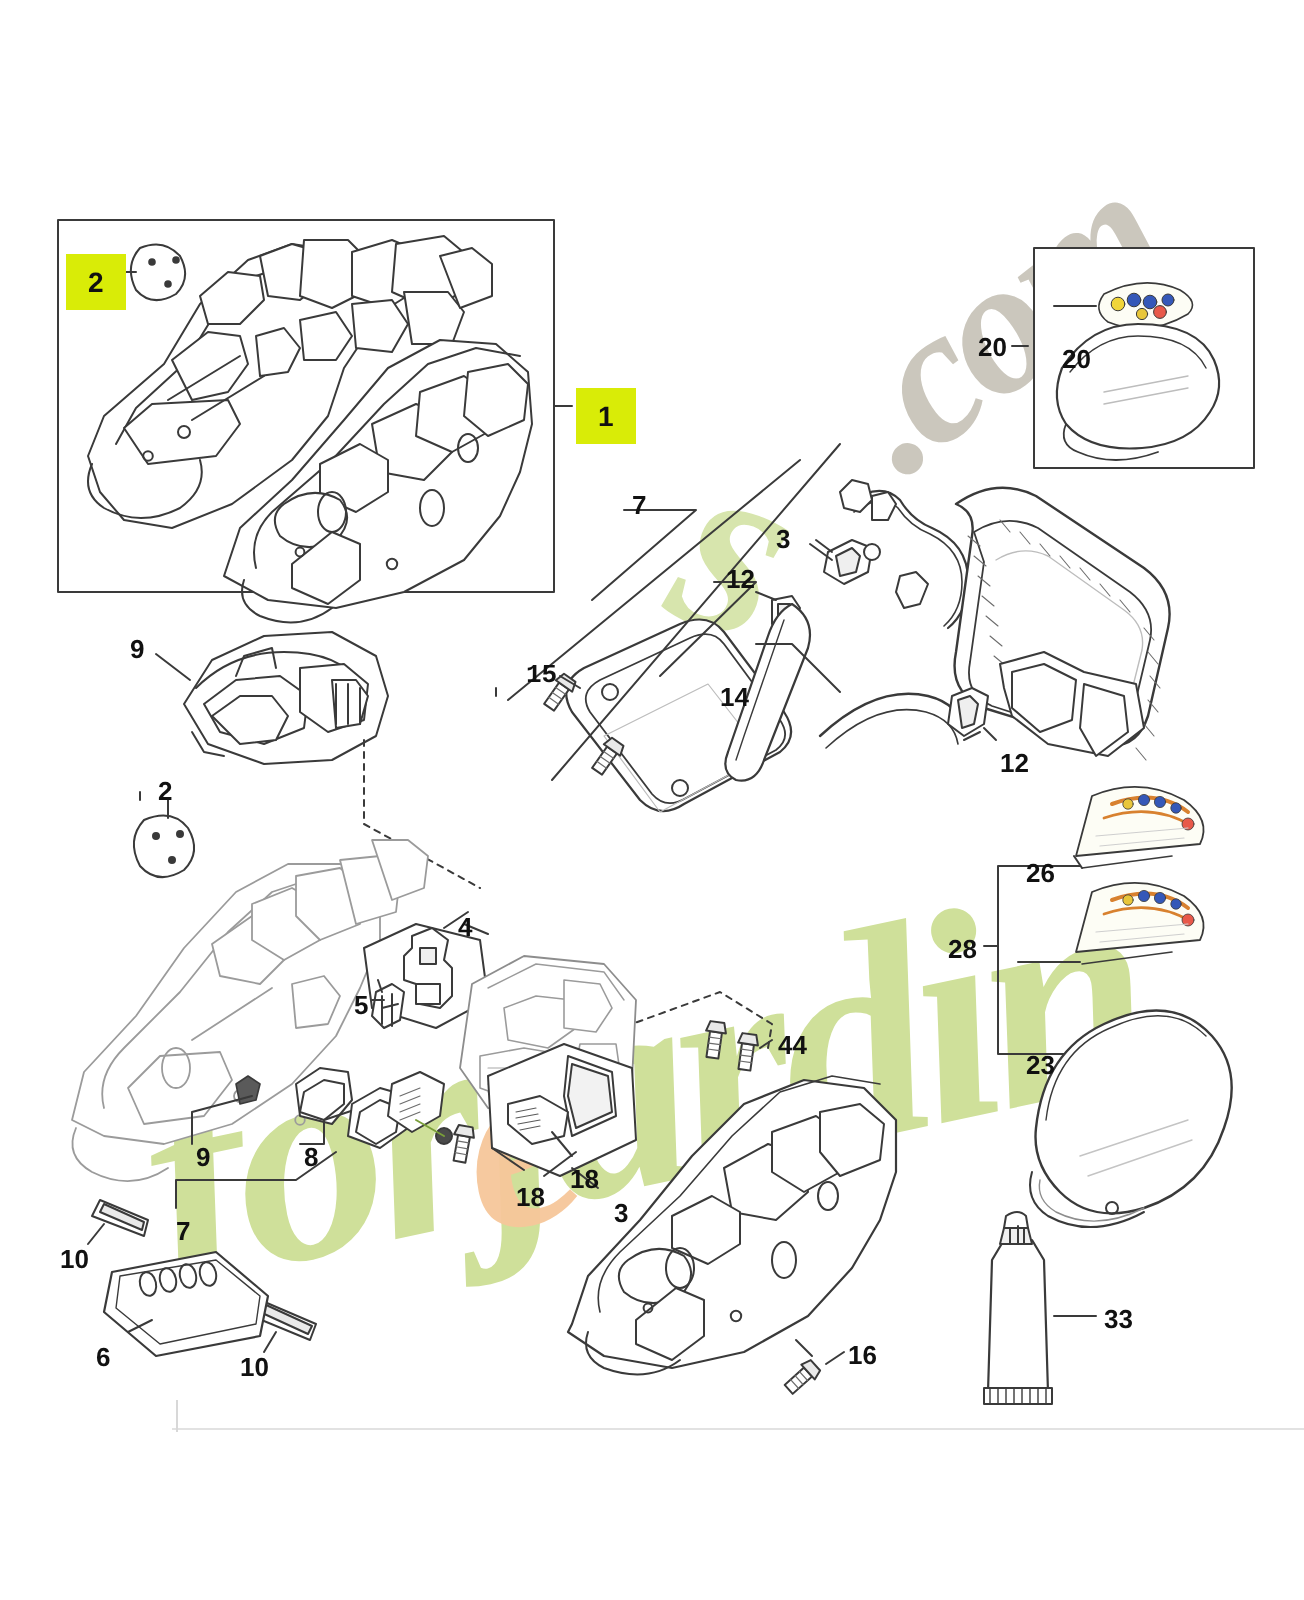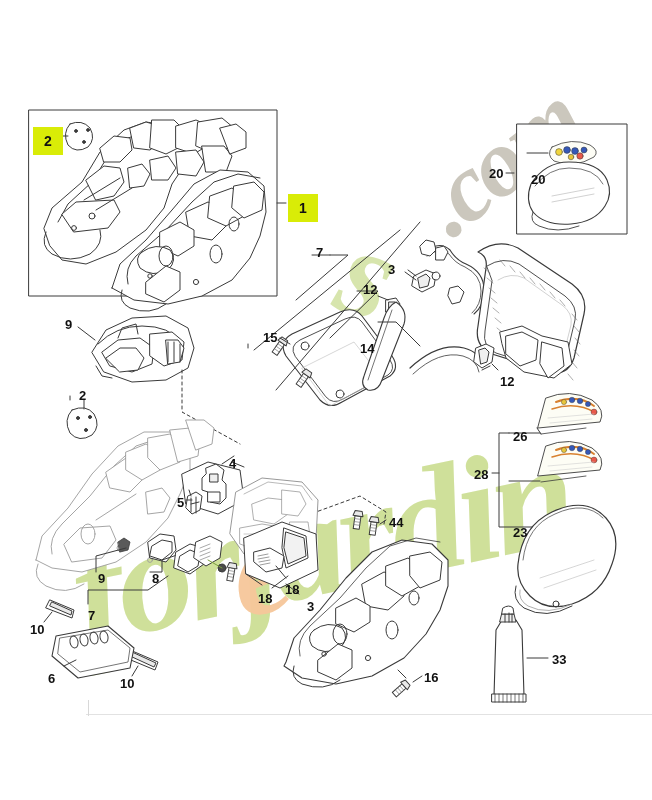--- a/index.html
+++ b/index.html
@@ -431,21 +431,21 @@
       <div class="lbl" style="left: 88px; top: 609px;">7</div>
       <div class="lbl" style="left: 152px; top: 572px;">8</div>
       <div class="lbl" style="left: 98px; top: 572px;">9</div>
       <div class="lbl" style="left: 30px; top: 623px;">10</div>
       <div class="lbl" style="left: 120px; top: 677px;">10</div>
       <div class="lbl" style="left: 316px; top: 246px;">7</div>
       <div class="lbl" style="left: 363px; top: 283px;">12</div>
       <div class="lbl" style="left: 500px; top: 375px;">12</div>
       <div class="lbl" style="left: 388px; top: 263px;">3</div>
       <div class="lbl" style="left: 360px; top: 314px; margin-top: 28px;">14</div>
-      <div class="lbl" style="left: 263px; top: 331px;">15</div>
+      <div class="lbl" style="left: 263px; top: 331px; font-family: Liberation Mono, monospace;">15</div>
       <div class="lbl" style="left: 424px; top: 671px;">16</div>
       <div class="lbl" style="left: 65px; top: 318px;">9</div>
       <div class="lbl" style="left: 258px; top: 592px;">18</div>
       <div class="lbl" style="left: 285px; top: 583px;">18</div>
       <div class="lbl" style="left: 489px; top: 167px;">20</div>
       <div class="lbl" style="left: 531px; top: 153px; margin-top: 20px;">20</div>
       <div class="lbl" style="left: 474px; top: 468px;">28</div>
       <div class="lbl" style="left: 513px; top: 430px;">26</div>
       <div class="lbl" style="left: 513px; top: 478px; margin-top: 48px;">23</div>
       <div class="lbl" style="left: 389px; top: 516px;">44</div>

